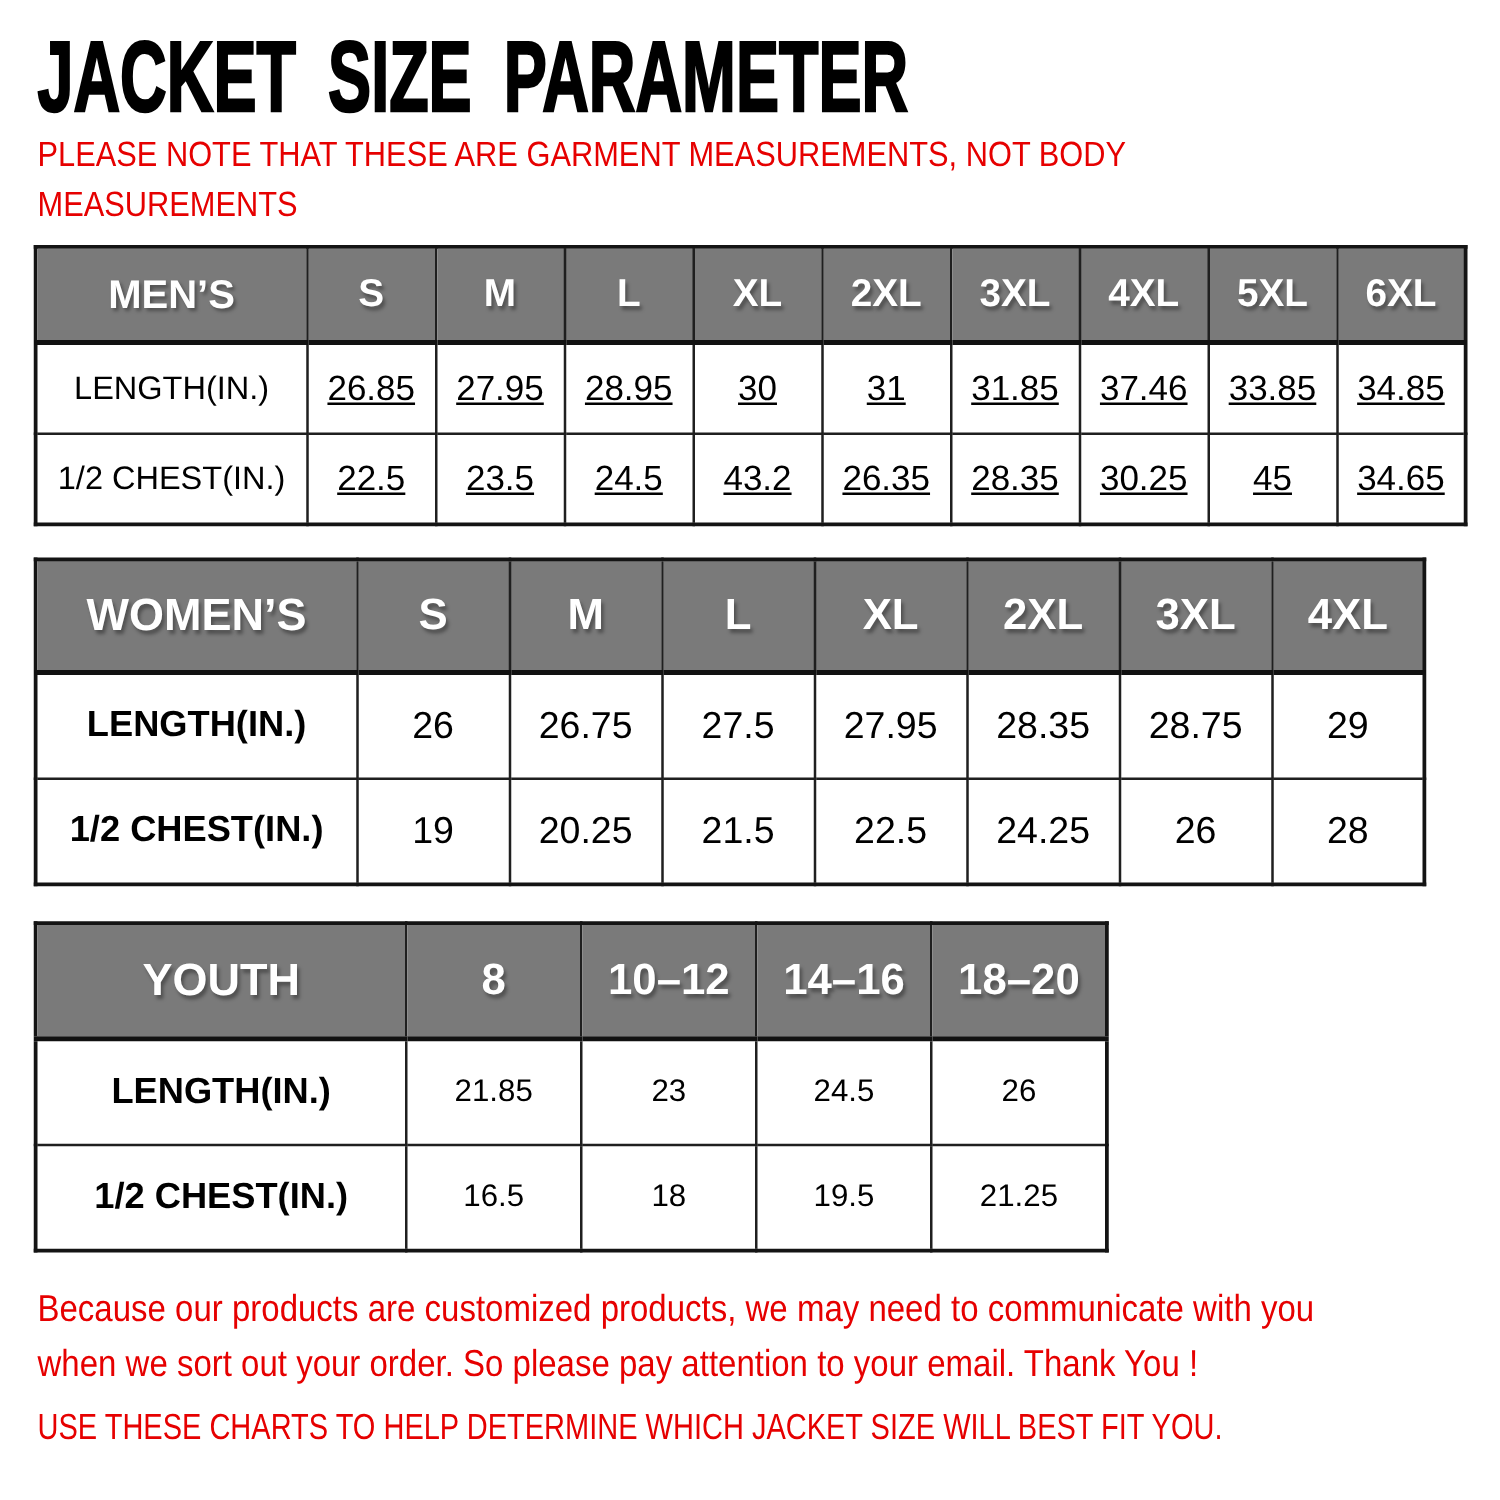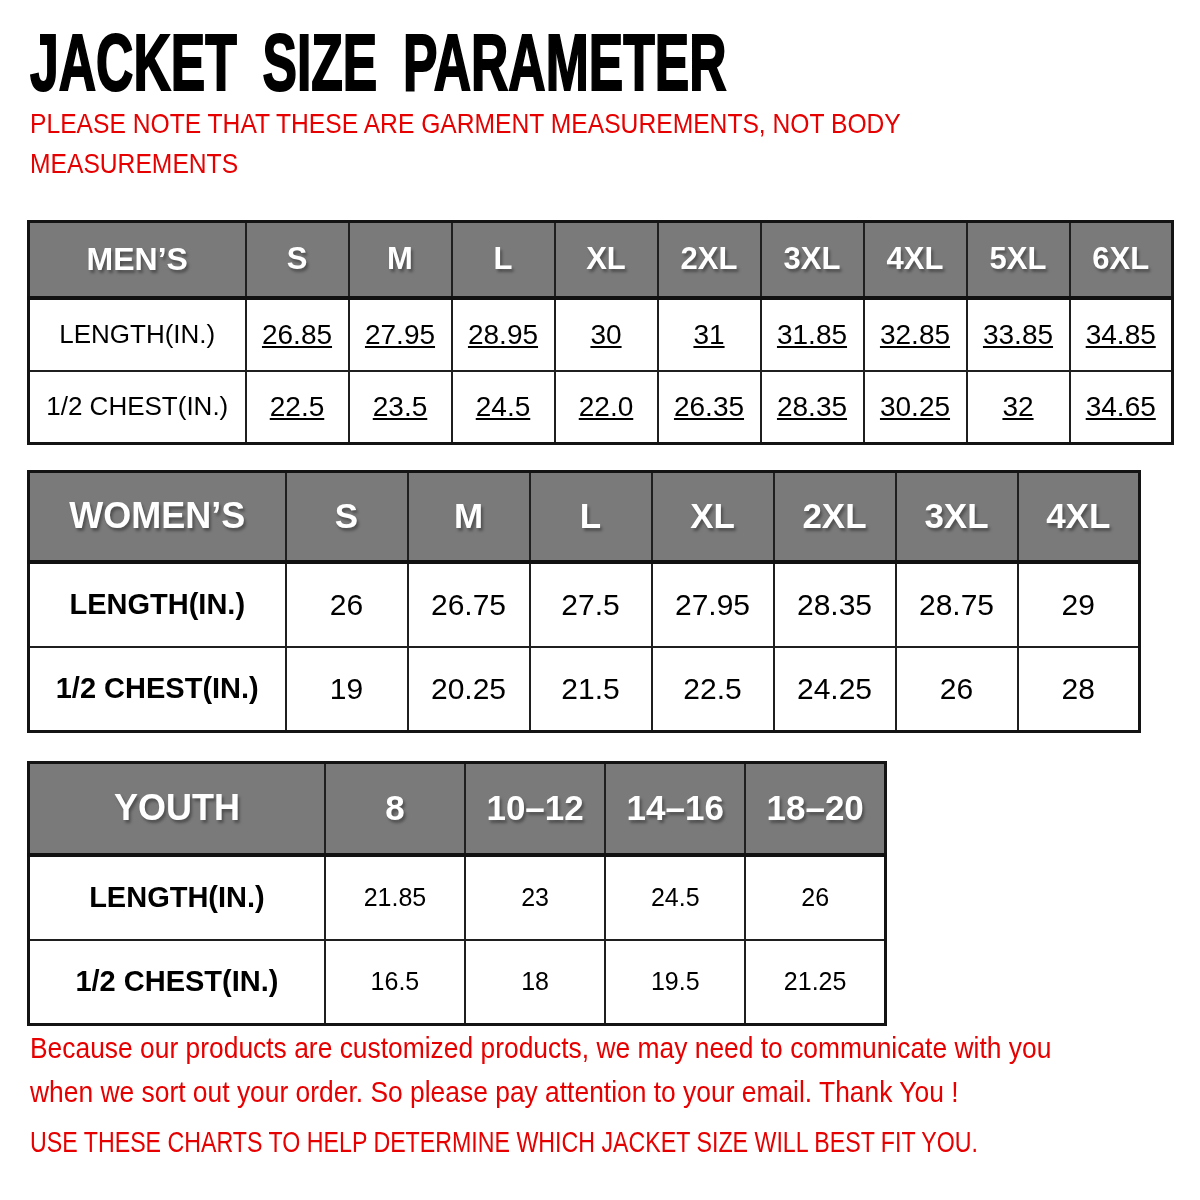--- a/index.html
+++ b/index.html
@@ -38,21 +38,21 @@
   
   .size-table-box{position:absolute;}
   .size-table-box table{
     border-collapse:collapse;table-layout:fixed;width:100%;
     text-align:center;color:#000;
   }
   .size-table-box th,.size-table-box td{
     border:2px solid var(--border);
     padding:0;overflow:hidden;
   }
-  .size-table-box table{border:3px solid #141414;margin-top:24px;}
+  .size-table-box table{border:3px solid #141414;}
   .size-table-box thead th{
     background:var(--gray);color:#fff;font-weight:bold;
     border-bottom:4px solid #111;
     text-shadow:2px 3px 3px rgba(0,0,0,0.35);
   }
 
   .mens{left:27px;top:196px;width:1146px;}
   .mens col.label-col{width:217px;}
   .mens col.size-col{width:103px;}
   .mens tr.head{height:76px;}
@@ -135,34 +135,34 @@
         </thead>
         <tbody>
           <tr class="data">
             <th class="row-label">LENGTH(IN.)</th>
             <td class="value">26.85</td>
             <td class="value">27.95</td>
             <td class="value">28.95</td>
             <td class="value">30</td>
             <td class="value">31</td>
             <td class="value">31.85</td>
-            <td class="value">32.85</td>
+            <td class="value">37.46</td>
             <td class="value">33.85</td>
             <td class="value">34.85</td>
           </tr>
           <tr class="data">
             <th class="row-label">1/2 CHEST(IN.)</th>
             <td class="value">22.5</td>
             <td class="value">23.5</td>
             <td class="value">24.5</td>
-            <td class="value">22.0</td>
+            <td class="value">43.2</td>
             <td class="value">26.35</td>
             <td class="value">28.35</td>
             <td class="value">30.25</td>
-            <td class="value">32</td>
+            <td class="value">45</td>
             <td class="value">34.65</td>
           </tr>
         </tbody>
       </table>
     </div>
 
   <div class="size-table-box womens">
       <table>
         <colgroup>
           <col class="label-col">

